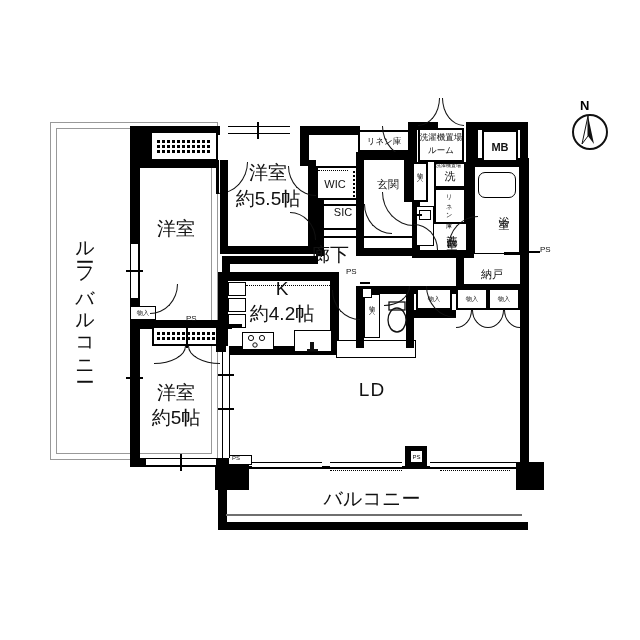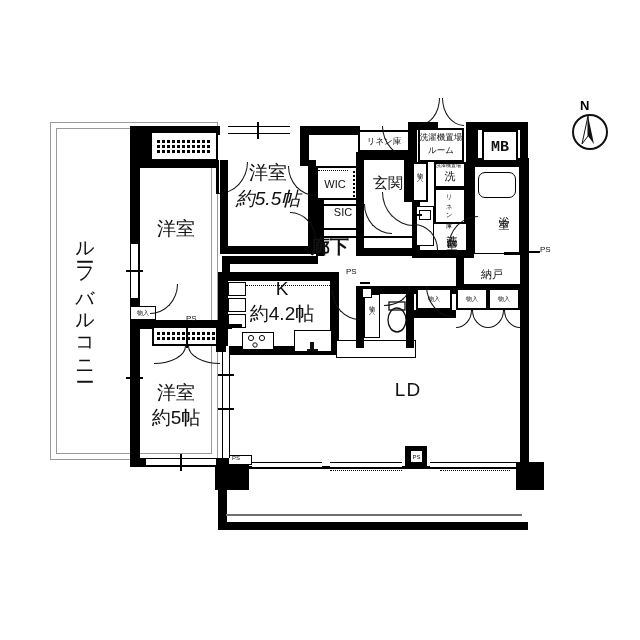--- a/index.html
+++ b/index.html
@@ -13,25 +13,25 @@
   .hair{position:absolute;background:#6f6f6f;}       
   .box{position:absolute;border:2px solid #000;background:#fff;box-sizing:border-box;}
   .boxthin{position:absolute;border:1px solid #000;background:#fff;box-sizing:border-box;}
   .lbl{position:absolute;white-space:nowrap;line-height:1;color:#111;}
   .lbl.c{transform:translate(-50%,-50%);text-align:center;}
   .vlbl{position:absolute;writing-mode:vertical-rl;text-orientation:upright;
         white-space:nowrap;line-height:1;letter-spacing:2px;color:#111;}
 
   
   .rn-big{font-size:19px;font-weight:400;}
-  .rn-med{font-size:15px;font-family:Liberation Mono, monospace;}
+  .rn-med{font-size:11px;}
   .rn-sm{font-size:11px;}
   .rn-xs{font-size:8.5px;}
   .rn-xxs{font-size:6.2px;}
-  .rn-ld{font-size:19px;letter-spacing:1px;margin-left:36px;}
+  .rn-ld{font-size:19px;letter-spacing:1px;}
   .ps{font-size:8px;letter-spacing:0px;}
 
   
   .swing{position:absolute;border:1.3px solid #111;background:transparent;box-sizing:border-box;}
   .sw-br{border-top:none;border-left:none;border-bottom-right-radius:100%;}
   .sw-bl{border-top:none;border-right:none;border-bottom-left-radius:100%;}
   .sw-tr{border-bottom:none;border-left:none;border-top-right-radius:100%;}
   .sw-tl{border-bottom:none;border-right:none;border-top-left-radius:100%;}
 
   
@@ -80,20 +80,21 @@
 
   <div class="wall" style="left:520px;top:158px;width:9px;height:330px;"></div>
 
   <div class="wall" style="left:516px;top:462px;width:28px;height:28px;"></div>
 
   <div class="thin" style="left:222px;top:466px;width:300px;height:3px;"></div>
 
   <div class="wall" style="left:218px;top:462px;width:9px;height:68px;"></div>
   <div class="wall" style="left:218px;top:522px;width:310px;height:8px;"></div>
   <div class="hair" style="left:226px;top:514px;width:296px;height:2px;"></div>
+  <div class="lbl rn-big c" style="left:372px;top:498px;">バルコニー</div>
 
   <div class="wall" style="left:215px;top:458px;width:34px;height:32px;"></div>
   <div class="wall" style="left:405px;top:446px;width:22px;height:22px;"></div>
   <div class="boxthin" style="left:410px;top:450px;width:13px;height:13px;background:#fff;"></div>
   <div class="lbl ps c" style="left:416.5px;top:457px;font-size:6px;">PS</div>
 
   <div class="slide" style="left:252px;top:462px;width:70px;height:6px;"></div>
   <div class="slide" style="left:330px;top:462px;width:72px;height:6px;"></div>
   <div class="slide" style="left:430px;top:462px;width:86px;height:6px;"></div>
   <div class="dashed-h" style="left:330px;top:470px;width:72px;"></div>
@@ -121,21 +122,21 @@
   <div class="thin" style="left:216px;top:160px;width:3px;height:34px;"></div>
 
   <div class="boxthin" style="left:130px;top:306px;width:26px;height:14px;background:#fff;"></div>
   <div class="lbl rn-xxs c" style="left:143px;top:313px;">物入</div>
   <div class="swing sw-br" style="left:150px;top:284px;width:28px;height:30px;"></div>
 
   <div class="wall" style="left:220px;top:160px;width:8px;height:94px;"></div>
   <div class="wall" style="left:220px;top:246px;width:96px;height:8px;"></div>
   <div class="wall" style="left:308px;top:160px;width:8px;height:94px;"></div>
   <div class="lbl rn-big c" style="left:268px;top:172px;">洋室</div>
-  <div class="lbl rn-big c" style="left:268px;top:198px;font-style:italic;">約5.5帖</div>
+  <div class="lbl rn-big c" style="left:268px;top:198px;">約5.5帖</div>
 
   <div class="slide" style="left:228px;top:126px;width:62px;height:8px;"></div>
   <div class="thin" style="left:257px;top:122px;width:2px;height:17px;"></div>
 
   <div class="box" style="left:316px;top:166px;width:42px;height:34px;"></div>
   <div class="lbl rn-sm c" style="left:335px;top:184px;">WIC</div>
   <div class="vdots" style="left:352px;top:170px;width:8px;height:28px;"></div>
   <div class="dashed-h" style="left:318px;top:170px;width:30px;"></div>
   <div class="swing sw-bl" style="left:288px;top:166px;width:28px;height:30px;"></div>
 
@@ -193,21 +194,21 @@
   <div class="swing sw-tl" style="left:448px;top:216px;width:30px;height:32px;"></div>
 
   <div class="wall" style="left:456px;top:258px;width:8px;height:28px;"></div>
   <div class="lbl rn-sm c" style="left:492px;top:274px;">納戸</div>
   <div class="thin" style="left:464px;top:284px;width:56px;height:2px;"></div>
 
   <div class="thin" style="left:504px;top:252px;width:22px;height:3px;"></div>
   <div class="thin" style="left:528px;top:251px;width:12px;height:1.5px;"></div>
   <div class="lbl ps" style="left:540px;top:246px;">PS</div>
 
-  <div class="lbl rn-big c" style="left:330px;top:246px;font-weight:bold;">廊下</div>
+  <div class="lbl rn-big c" style="left:330px;top:254px;">廊下</div>
   <div class="wall" style="left:222px;top:256px;width:96px;height:8px;"></div>
 
   <div class="wall" style="left:218px;top:272px;width:10px;height:78px;"></div>
   <div class="wall" style="left:218px;top:272px;width:118px;height:9px;"></div>
   <div class="wall" style="left:330px;top:272px;width:9px;height:78px;"></div>
   <div class="lbl rn-big c" style="left:282px;top:288px;">K</div>
   <div class="lbl rn-big c" style="left:282px;top:313px;">約4.2帖</div>
 
   <div class="boxthin" style="left:228px;top:282px;width:18px;height:14px;"></div>
   <div class="boxthin" style="left:228px;top:298px;width:18px;height:14px;"></div>

